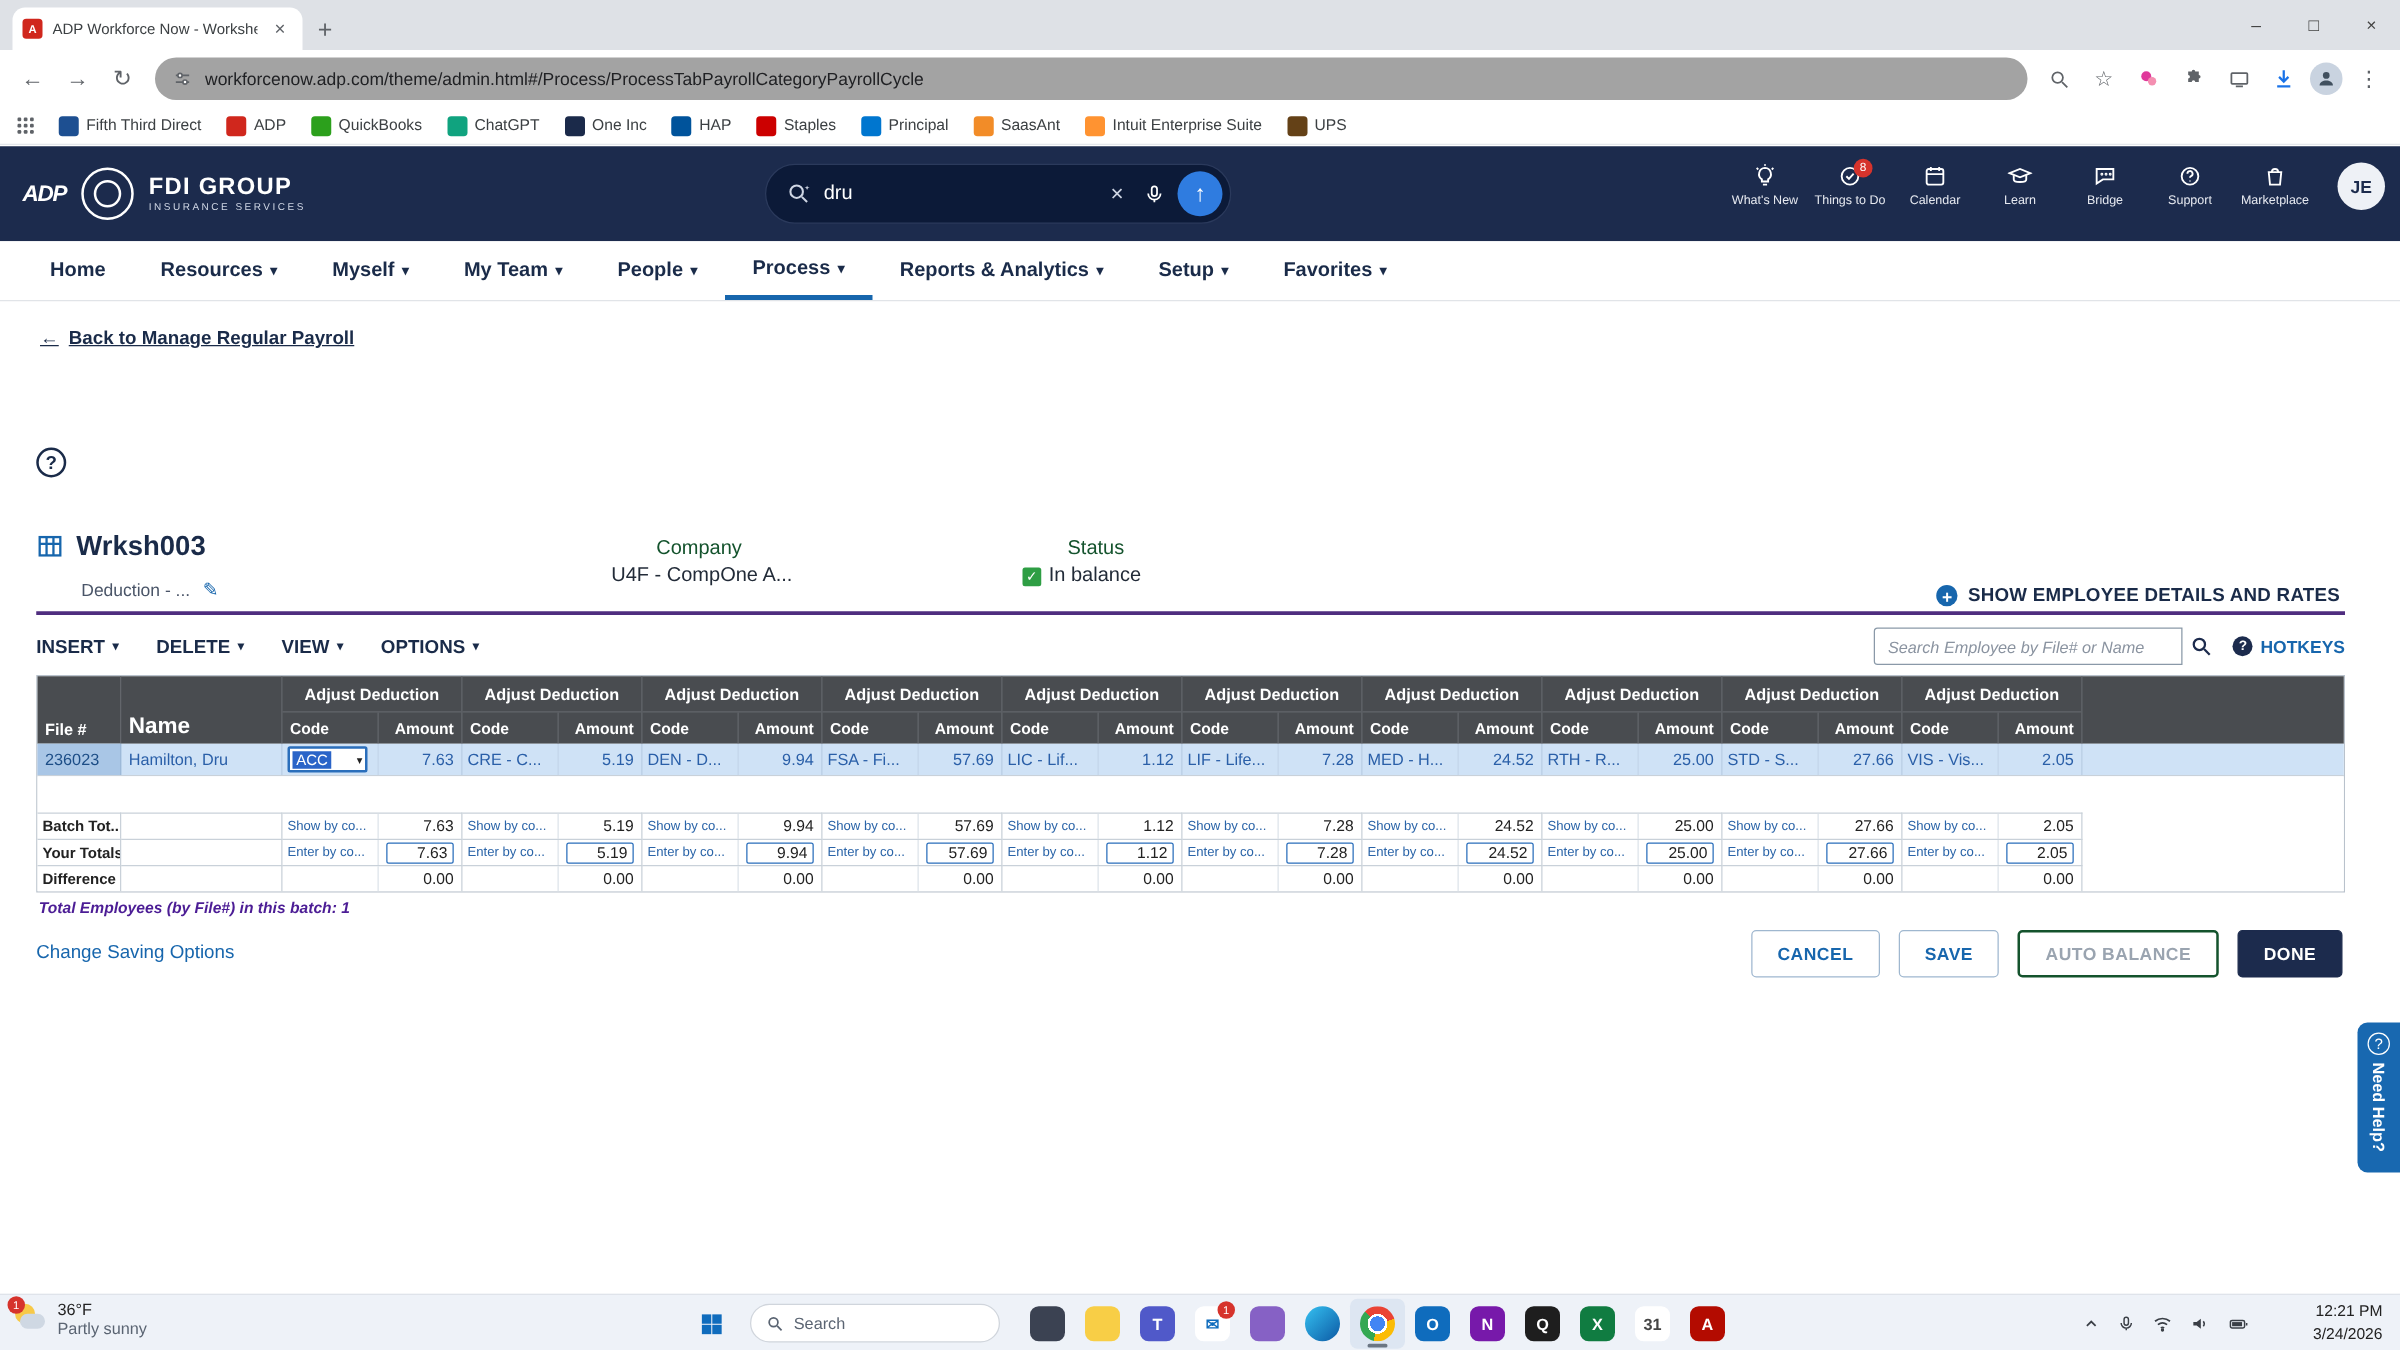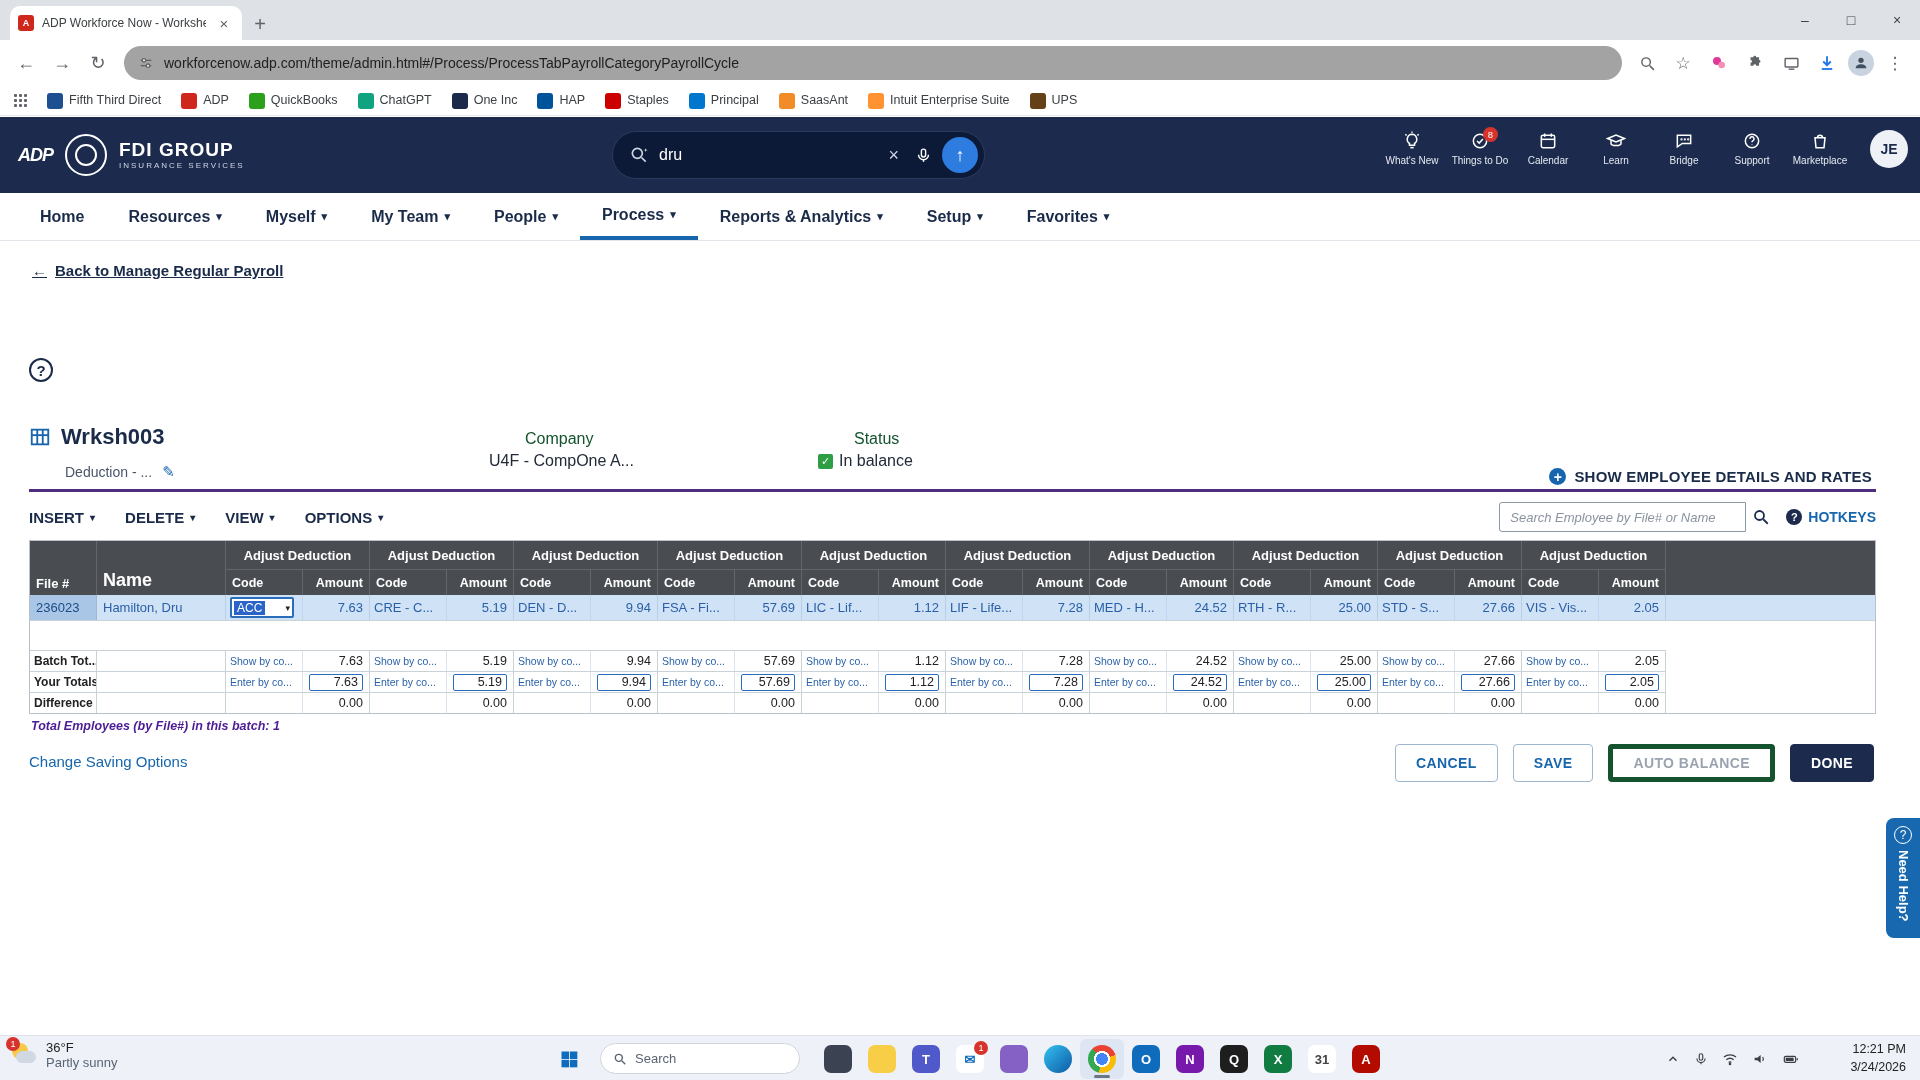--- a/index.html
+++ b/index.html
@@ -119,21 +119,21 @@
   .tamt .inbox { width:100%; height:17px; border:1px solid #2a6ebb; border-radius:2px; display:flex; align-items:center; justify-content:flex-end; padding:0 4px; background:#fff; }
   .tfiller { flex:1; }
 
   .tablefooter { position:absolute; top:719px; left:31px; font-size:12.5px; font-style:italic; font-weight:bold; color:#4c1d95; }
 
   
   .changesaving { position:absolute; top:753px; left:29px; font-size:15px; color:#1766ad; }
   .actionbtns { position:absolute; top:744px; right:46px; display:flex; gap:15px; }
   .btn { height:38px; border-radius:4px; display:flex; align-items:center; justify-content:center; font-size:14px; font-weight:bold; letter-spacing:.4px; padding:0 20px; background:#fff; }
   .btn.outline { border:1px solid #9fb7cf; color:#1766ad; }
-  .btn.disabled { border:5px solid #14532d; color:#9aa4b0; }
+  .btn.disabled { border:2px solid #14532d; color:#9aa4b0; }
   .btn.primary { background:#1c2b4d; color:#fff; border:1px solid #1c2b4d; }
 
   .needhelp { position:absolute; top:818px; right:0; width:34px; height:120px; background:#1868b0; border-radius:8px 0 0 8px; display:flex; flex-direction:column; align-items:center; padding-top:8px; gap:6px; }
   .nh-q { width:18px; height:18px; border:1.5px solid #fff; border-radius:50%; color:#fff; font-size:12px; display:flex; align-items:center; justify-content:center; }
   .nh-txt { writing-mode:vertical-rl; color:#fff; font-size:13px; font-weight:bold; }
 
   
   .taskbar { position:absolute; top:1035px; left:0; width:1920px; height:45px; background:#eef2f8; border-top:1px solid #dfe3ea; }
   .weather { position:absolute; left:10px; top:4px; display:flex; align-items:center; gap:8px; }
   .wicon { position:relative; width:28px; height:28px; }

